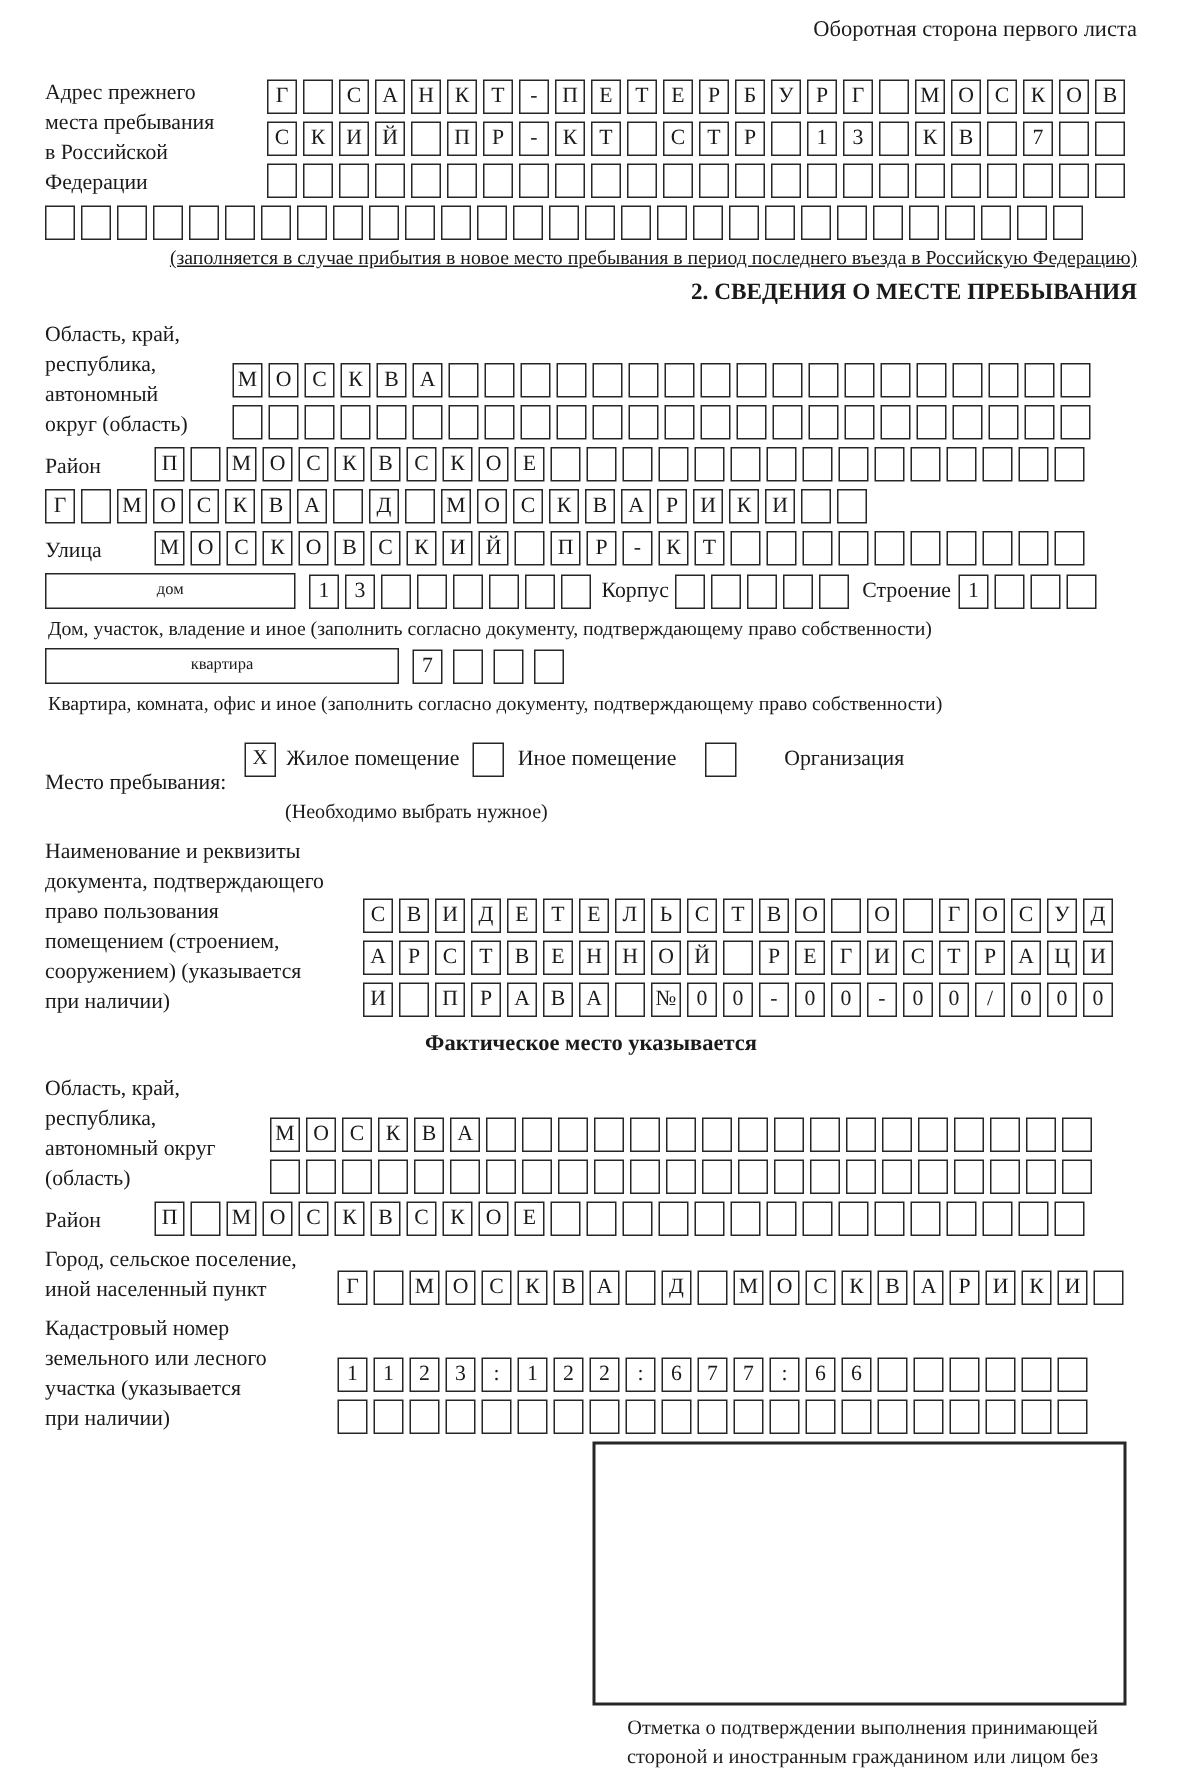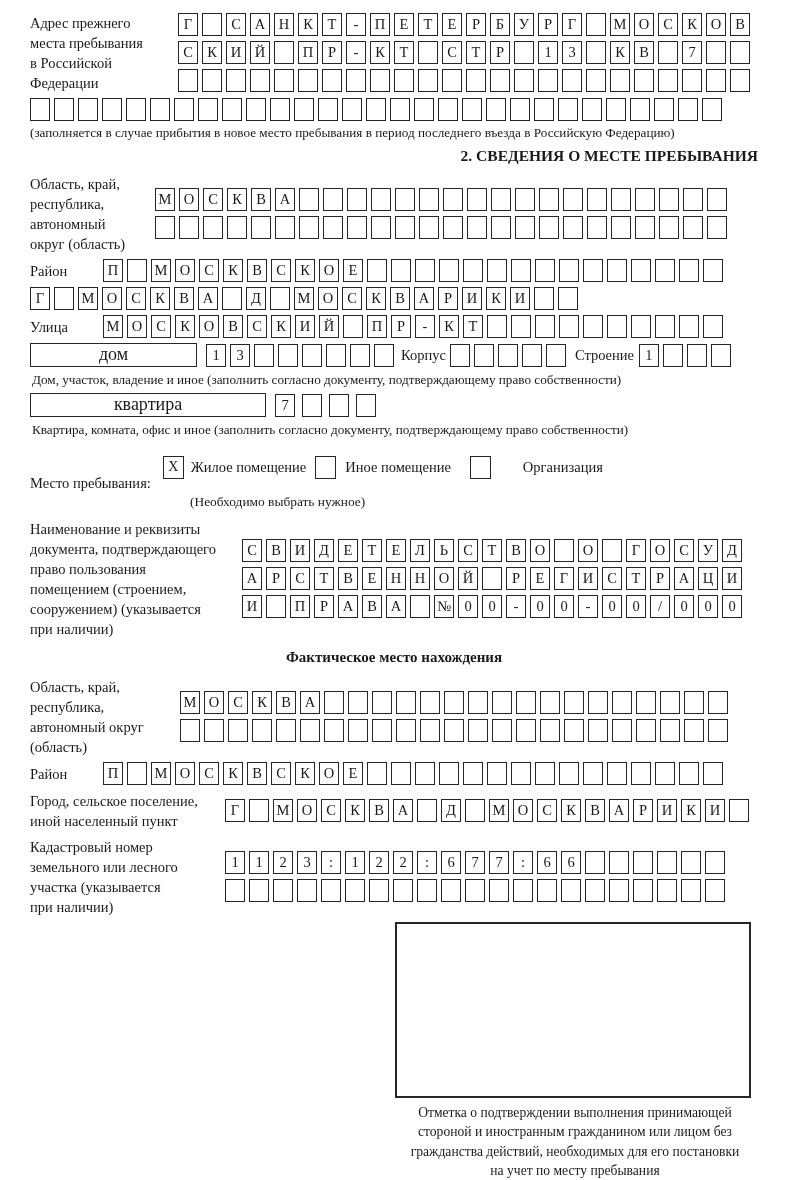--- a/index.html
+++ b/index.html
@@ -16,35 +16,35 @@
   
   .cells { display:flex; gap:4px; }
   .cell {
     display:inline-block; flex:0 0 auto;
     width:20px; height:23px; border:1.6px solid #262626;
     text-align:center; line-height:20px; font-size:14.5px;
     background:#fff;
   }
   .rows-stack { display:flex; flex-direction:column; gap:5px; }
 
-  .frow { display:flex; align-items:center; margin-bottom:5px; }
+  .frow { display:flex; align-items:flex-end; margin-bottom:5px; }
   .flabel {
     flex:0 0 auto; font-size:14.5px; line-height:20px;
     white-space:pre-line; padding-top:1px;
   }
   .w148 { width:148px; } .w125 { width:125px; } .w73 { width:73px; }
   .w150 { width:150px; } .w212 { width:212px; } .w195 { width:195px; }
 
-  .center-note { text-align:left; font-size:13.2px; margin:3px 0 6px 0; white-space:pre-line; }
+  .center-note { text-align:right; font-size:13.2px; margin:3px 0 6px 0; white-space:pre-line;text-decoration:underline; }
   .section-title { text-align:right; font-weight:bold; font-size:15.5px; margin:6px 0 8px 0; }
   .sub-title { text-align:center; font-weight:bold; font-size:15px; margin:10px 0 10px 0; }
 
   .bigbox {
     flex:0 0 auto; height:24px; border:1.7px solid #262626;
-    text-align:center; line-height:21px; font-size:18px;
+    text-align:center; line-height:21px; font-size:11px;
   }
   .dom-box { width:167px; margin-right:9px; }
   .kv-box  { width:236px; margin-right:9px; }
   .inline-label { font-size:14.5px; line-height:24px; flex:0 0 auto; }
 
   .small-note { font-size:13.2px; margin:2px 0 5px 2px; }
 
   .stay-row { align-items:center; margin-top:4px; margin-bottom:2px; }
   .checkbox {
     display:inline-block; flex:0 0 auto; width:21px; height:23px;
@@ -61,20 +61,21 @@
   .stamp-caption {
     margin-left:352px; width:386px; margin-top:5px;
     text-align:center; font-size:13.6px; line-height:1.42; white-space:pre-line;
   }
 </style>
 </head>
 <body>
 
 <div class="content">
 
+  <div class="header-note">Оборотная сторона первого листа</div>
 
   <div class="frow">
     <div class="flabel w148">Адрес прежнего
 места пребывания
 в Российской
 Федерации</div>
     <div class="rows-stack">
       <div class="cells">
           <span class="cell">Г</span>
           <span class="cell"></span>
@@ -468,21 +469,21 @@
           <span class="cell">0</span>
           <span class="cell">0</span>
           <span class="cell">/</span>
           <span class="cell">0</span>
           <span class="cell">0</span>
           <span class="cell">0</span>
         </div>
     </div>
   </div>
 
-  <div class="sub-title">Фактическое место нахождения</div>
+  <div class="sub-title">Фактическое место указывается</div>
 
   <div class="frow">
     <div class="flabel w150">Область, край,
 республика,
 автономный округ
 (область)</div>
     <div class="rows-stack">
       <div class="cells">
           <span class="cell">М</span>
           <span class="cell">О</span>

